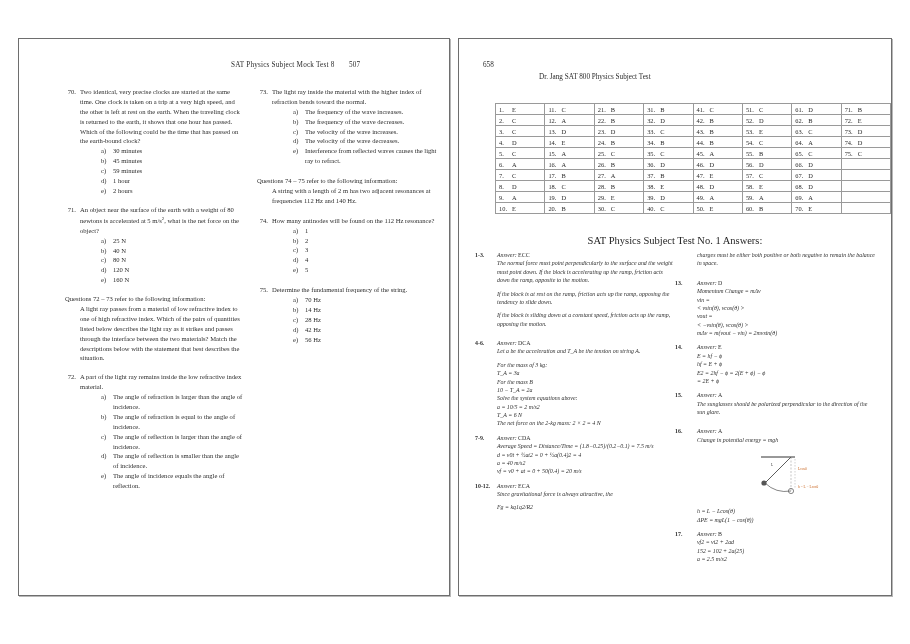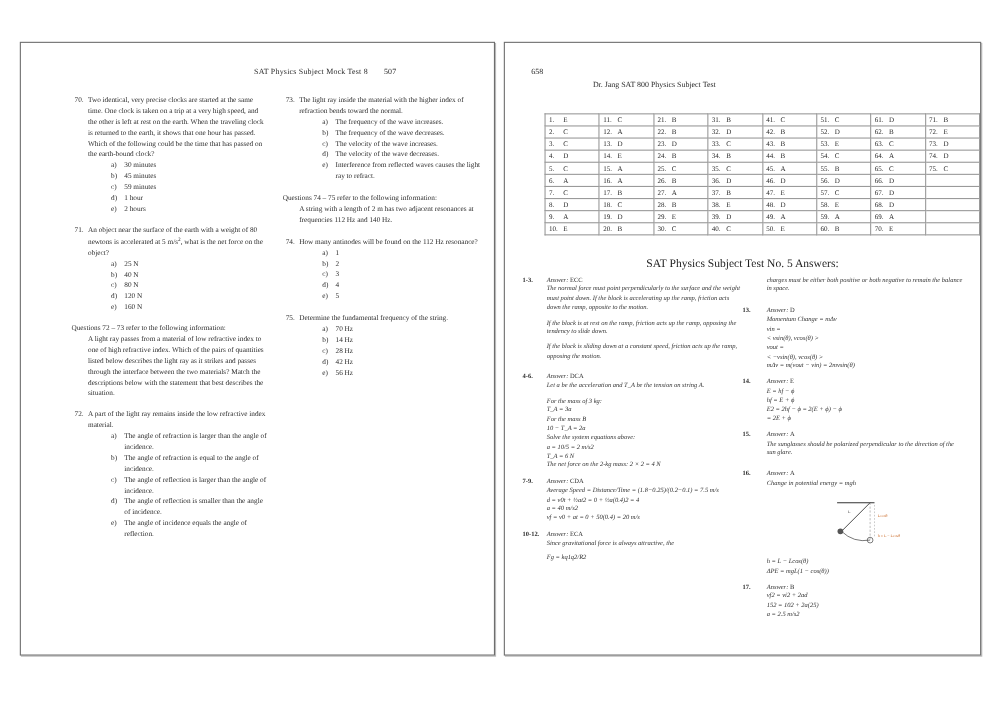--- a/index.html
+++ b/index.html
@@ -461,21 +461,21 @@
             <td class="kcell"><span class="knum">30.</span><span>C</span></td>
             <td class="kcell"><span class="knum">40.</span><span>C</span></td>
             <td class="kcell"><span class="knum">50.</span><span>E</span></td>
             <td class="kcell"><span class="knum">60.</span><span>B</span></td>
             <td class="kcell"><span class="knum">70.</span><span>E</span></td>
             <td class="kcell">&nbsp;</td>
           </tr>
         </tbody>
     </table>
 
-    <div class="ans-title">SAT Physics Subject Test No. 5 Answers:</div>
+    <div class="ans-title">SAT Physics Subject Test No. 1 Answers:</div>
 
     <div class="acol acol-l" id="answers-left">
         <div class="aitem">
           <div class="aidx">1-3.</div>
           <div class="abody">
             <div><span class="ans-label">Answer: </span><span class="ans-val">ECC</span></div>
             <div class="apara">The normal force must point perpendicularly to the surface and the weight must point down. If the block is accelerating up the ramp, friction acts down the ramp, opposite to the motion.</div>
             <div class="apara">If the block is at rest on the ramp, friction acts up the ramp, opposing the tendency to slide down.</div>
             <div class="apara">If the block is sliding down at a constant speed, friction acts up the ramp, opposing the motion.</div>
           </div>

